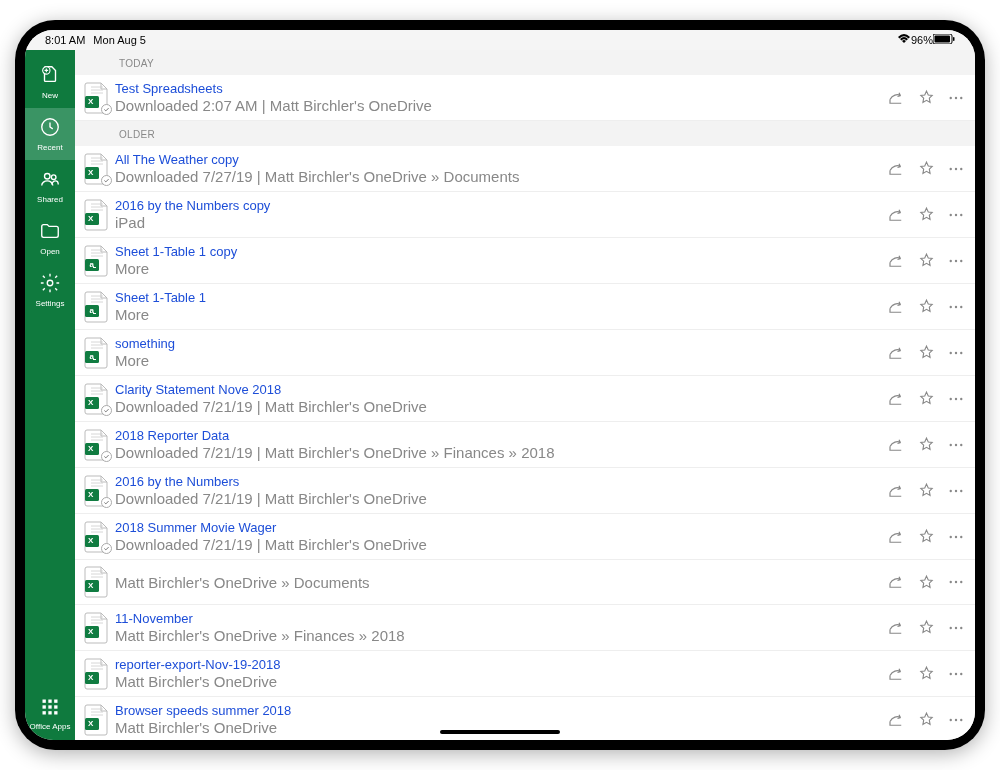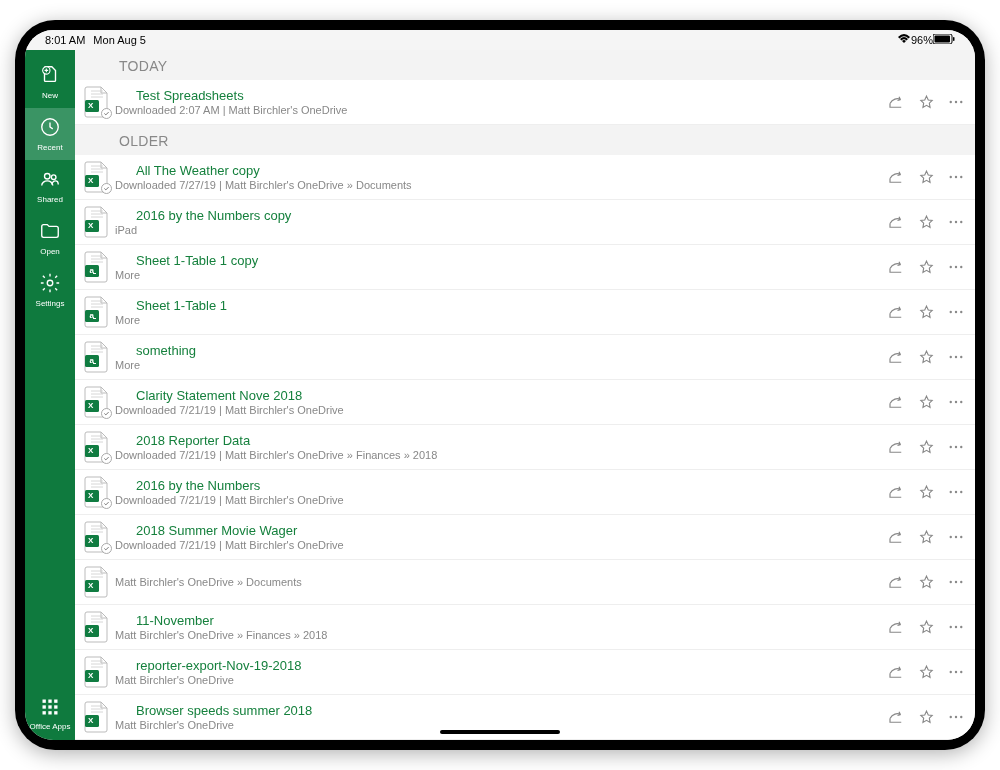--- a/index.html
+++ b/index.html
@@ -73,21 +73,21 @@
     background: #3a9464;
   }
   .sidebar-spacer { flex: 1; }
   .content {
     flex: 1;
     background: #fff;
     overflow-y: auto;
     position: relative;
   }
   .section-header {
-    font-size: 14px;
+    font-size: 10px;
     color: #888;
     padding: 8px 16px 6px 44px;
     background: #f3f3f3;
     letter-spacing: 0.3px;
   }
   .file-row {
     display: flex;
     align-items: center;
     padding: 6px 10px 6px 8px;
     border-bottom: 1px solid #eee;
@@ -118,26 +118,25 @@
   .sync-badge svg { width: 7px; height: 7px; }
   .file-text {
     flex: 1;
     min-width: 0;
     display: flex;
     flex-direction: column;
     gap: 1px;
   }
   .file-title {
     font-size: 13px;
-    color: #15803d;
+    color: #1d4ed8;
     font-weight: 400;
-    margin-left: 21px;
   }
   .file-sub {
-    font-size: 11px;
+    font-size: 15px;
     color: #888;
   }
   .file-actions {
     display: flex;
     align-items: center;
     gap: 12px;
     color: #888;
   }
   .file-actions .act {
     width: 18px;

